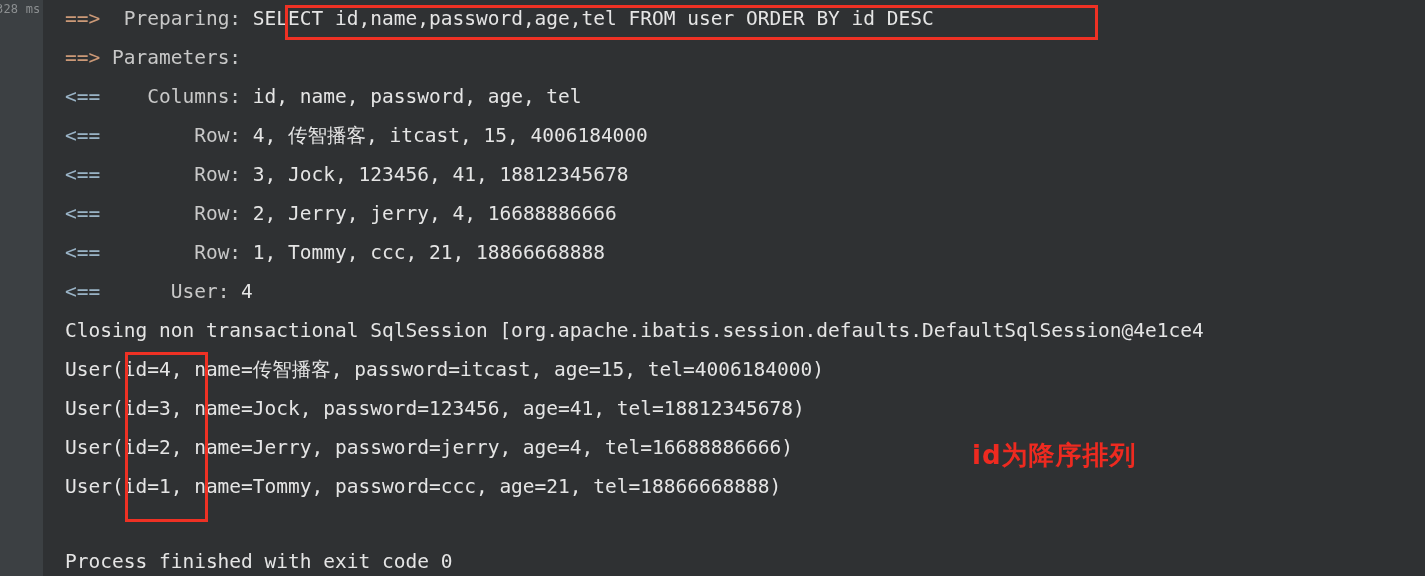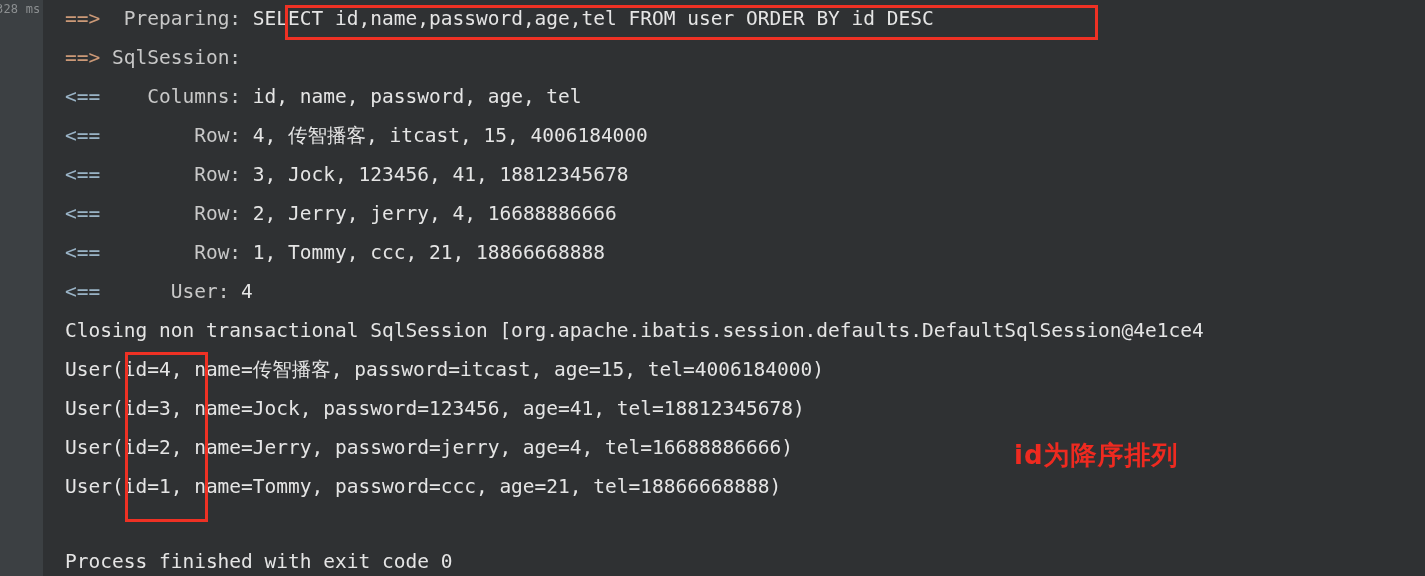--- a/index.html
+++ b/index.html
@@ -70,36 +70,35 @@
   #annot-note {
     position: absolute;
     left: 972px;
     top: 438px;
     font-family: "DejaVu Sans", sans-serif;
     font-size: 26px;
     font-weight: bold;
     color: #ee2a20;
     white-space: nowrap;
     letter-spacing: 1px;
-    margin-left: 42px;
   }
 </style>
 </head>
 <body>
 
 <div id="app">
 
   <div id="gutter">
     <span id="gutter-time">328 ms</span>
   </div>
 
   <div id="console">
 
   <div class="line" style="top: 8px;"><span class="arrow-out">==&gt;</span><span class="label">  Preparing:</span><span class="plain"> SELECT id,name,password,age,tel FROM user ORDER BY id DESC</span></div>
-      <div class="line" style="top: 47px;"><span class="arrow-out">==&gt;</span><span class="label"> SqlSession:</span></div>
+      <div class="line" style="top: 47px;"><span class="arrow-out">==&gt;</span><span class="label"> Parameters:</span></div>
       <div class="line" style="top: 86px;"><span class="arrow-in">&lt;==</span><span class="label">    Columns:</span><span class="plain"> id, name, password, age, tel</span></div>
       <div class="line" style="top: 125px;"><span class="arrow-in">&lt;==</span><span class="label">        Row:</span><span class="plain"> 4, 传智播客, itcast, 15, 4006184000</span></div>
       <div class="line" style="top: 164px;"><span class="arrow-in">&lt;==</span><span class="label">        Row:</span><span class="plain"> 3, Jock, 123456, 41, 18812345678</span></div>
       <div class="line" style="top: 203px;"><span class="arrow-in">&lt;==</span><span class="label">        Row:</span><span class="plain"> 2, Jerry, jerry, 4, 16688886666</span></div>
       <div class="line" style="top: 242px;"><span class="arrow-in">&lt;==</span><span class="label">        Row:</span><span class="plain"> 1, Tommy, ccc, 21, 18866668888</span></div>
       <div class="line" style="top: 281px;"><span class="arrow-in">&lt;==</span><span class="label">      User:</span><span class="plain"> 4</span></div>
       <div class="line" style="top: 320px;"><span class="plain">Closing non transactional SqlSession [org.apache.ibatis.session.defaults.DefaultSqlSession@4e1ce4</span></div>
       <div class="line" style="top: 359px;"><span class="plain">User(id=4, name=传智播客, password=itcast, age=15, tel=4006184000)</span></div>
       <div class="line" style="top: 398px;"><span class="plain">User(id=3, name=Jock, password=123456, age=41, tel=18812345678)</span></div>
       <div class="line" style="top: 437px;"><span class="plain">User(id=2, name=Jerry, password=jerry, age=4, tel=16688886666)</span></div>

